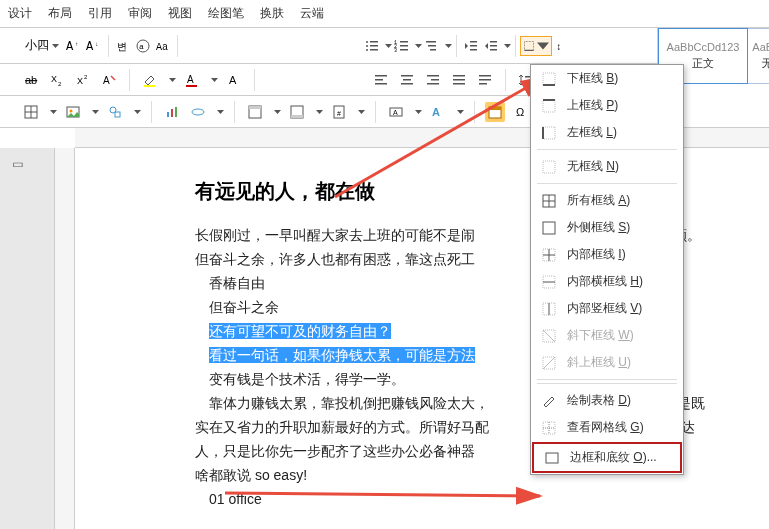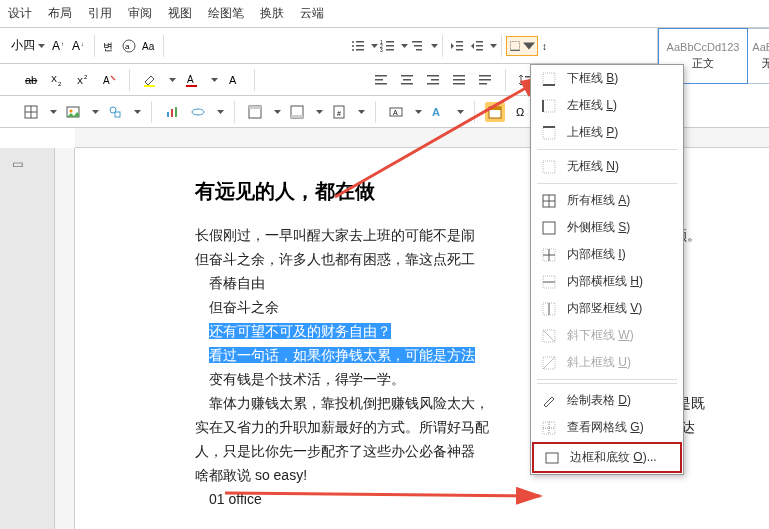--- a/index.html
+++ b/index.html
@@ -1,21 +1,21 @@
 <!DOCTYPE html>
 <html><head>
 <meta charset="utf-8">
 <style>
   * { margin: 0; padding: 0; box-sizing: border-box; }
   body { font-family: "Microsoft YaHei", Arial, sans-serif; font-size: 12px; background: #fff; overflow: hidden; width: 769px; height: 529px; position: relative; }
   
   .menu-tabs { display: flex; border-bottom: 1px solid #ccc; height: 28px; align-items: center; padding: 0 8px; gap: 16px; }
   .menu-tab { color: #333; cursor: pointer; }
   
-  .toolbar { border-bottom: 1px solid #ccc; padding: 4px 6px; display: flex; align-items: center; height: 36px; }
+  .toolbar { border-bottom: 1px solid #ccc; padding: 4px 20px; display: flex; align-items: center; height: 36px; font-family: Liberation Mono, monospace; }
   .toolbar-row2, .toolbar-row3 { border-bottom: 1px solid #ccc; padding: 4px 21px; display: flex; align-items: center; gap: 6px; height: 32px; flex-wrap: nowrap; }
   
   .icon-btn { width: 20px; height: 20px; display: inline-flex; align-items: center; justify-content: center; color: #555; cursor: pointer; }
   .icon-btn svg { width: 16px; height: 16px; }
   
   .dropdown-sm { display: inline-flex; align-items: center; border: 1px solid transparent; padding: 2px 4px; cursor: pointer; }
   .chev { width: 7px; height: 4px; margin-left: 3px; }
   
   .sep { width: 1px; height: 22px; background: #ddd; margin: 0 4px; }
   
@@ -434,30 +434,30 @@
     <div class="border-menu-item">
       <svg class="border-icon" viewBox="0 0 16 16">
         <rect x="2" y="2" width="12" height="12" stroke="#bbb" stroke-dasharray="1,1" fill="none"></rect>
         <line x1="2" y1="14" x2="14" y2="14" stroke="#555" stroke-width="2"></line>
       </svg>
       <span>下框线 <span class="underline-sh">B</span>)</span>
     </div>
     <div class="border-menu-item">
       <svg class="border-icon" viewBox="0 0 16 16">
         <rect x="2" y="2" width="12" height="12" stroke="#bbb" stroke-dasharray="1,1" fill="none"></rect>
+        <line x1="2" y1="2" x2="14" y2="2" stroke="#555" stroke-width="2"></line>
+      </svg>
+      <span>上框线 <span class="underline-sh">P</span>)</span>
+    </div>
+    <div class="border-menu-item">
+      <svg class="border-icon" viewBox="0 0 16 16">
+        <rect x="2" y="2" width="12" height="12" stroke="#bbb" stroke-dasharray="1,1" fill="none"></rect>
         <line x1="2" y1="2" x2="2" y2="14" stroke="#555" stroke-width="2"></line>
       </svg>
       <span>左框线 <span class="underline-sh">L</span>)</span>
-    </div>
-    <div class="border-menu-item">
-      <svg class="border-icon" viewBox="0 0 16 16">
-        <rect x="2" y="2" width="12" height="12" stroke="#bbb" stroke-dasharray="1,1" fill="none"></rect>
-        <line x1="2" y1="2" x2="14" y2="2" stroke="#555" stroke-width="2"></line>
-      </svg>
-      <span>上框线 <span class="underline-sh">P</span>)</span>
     </div>
     <div class="sep-line"></div>
     <div class="border-menu-item">
       <svg class="border-icon" viewBox="0 0 16 16">
         <rect x="2" y="2" width="12" height="12" stroke="#bbb" stroke-dasharray="1,1" fill="none"></rect>
       </svg>
       <span>无框线 <span class="underline-sh">N</span>)</span>
     </div>
     <div class="sep-line"></div>
     <div class="border-menu-item">

